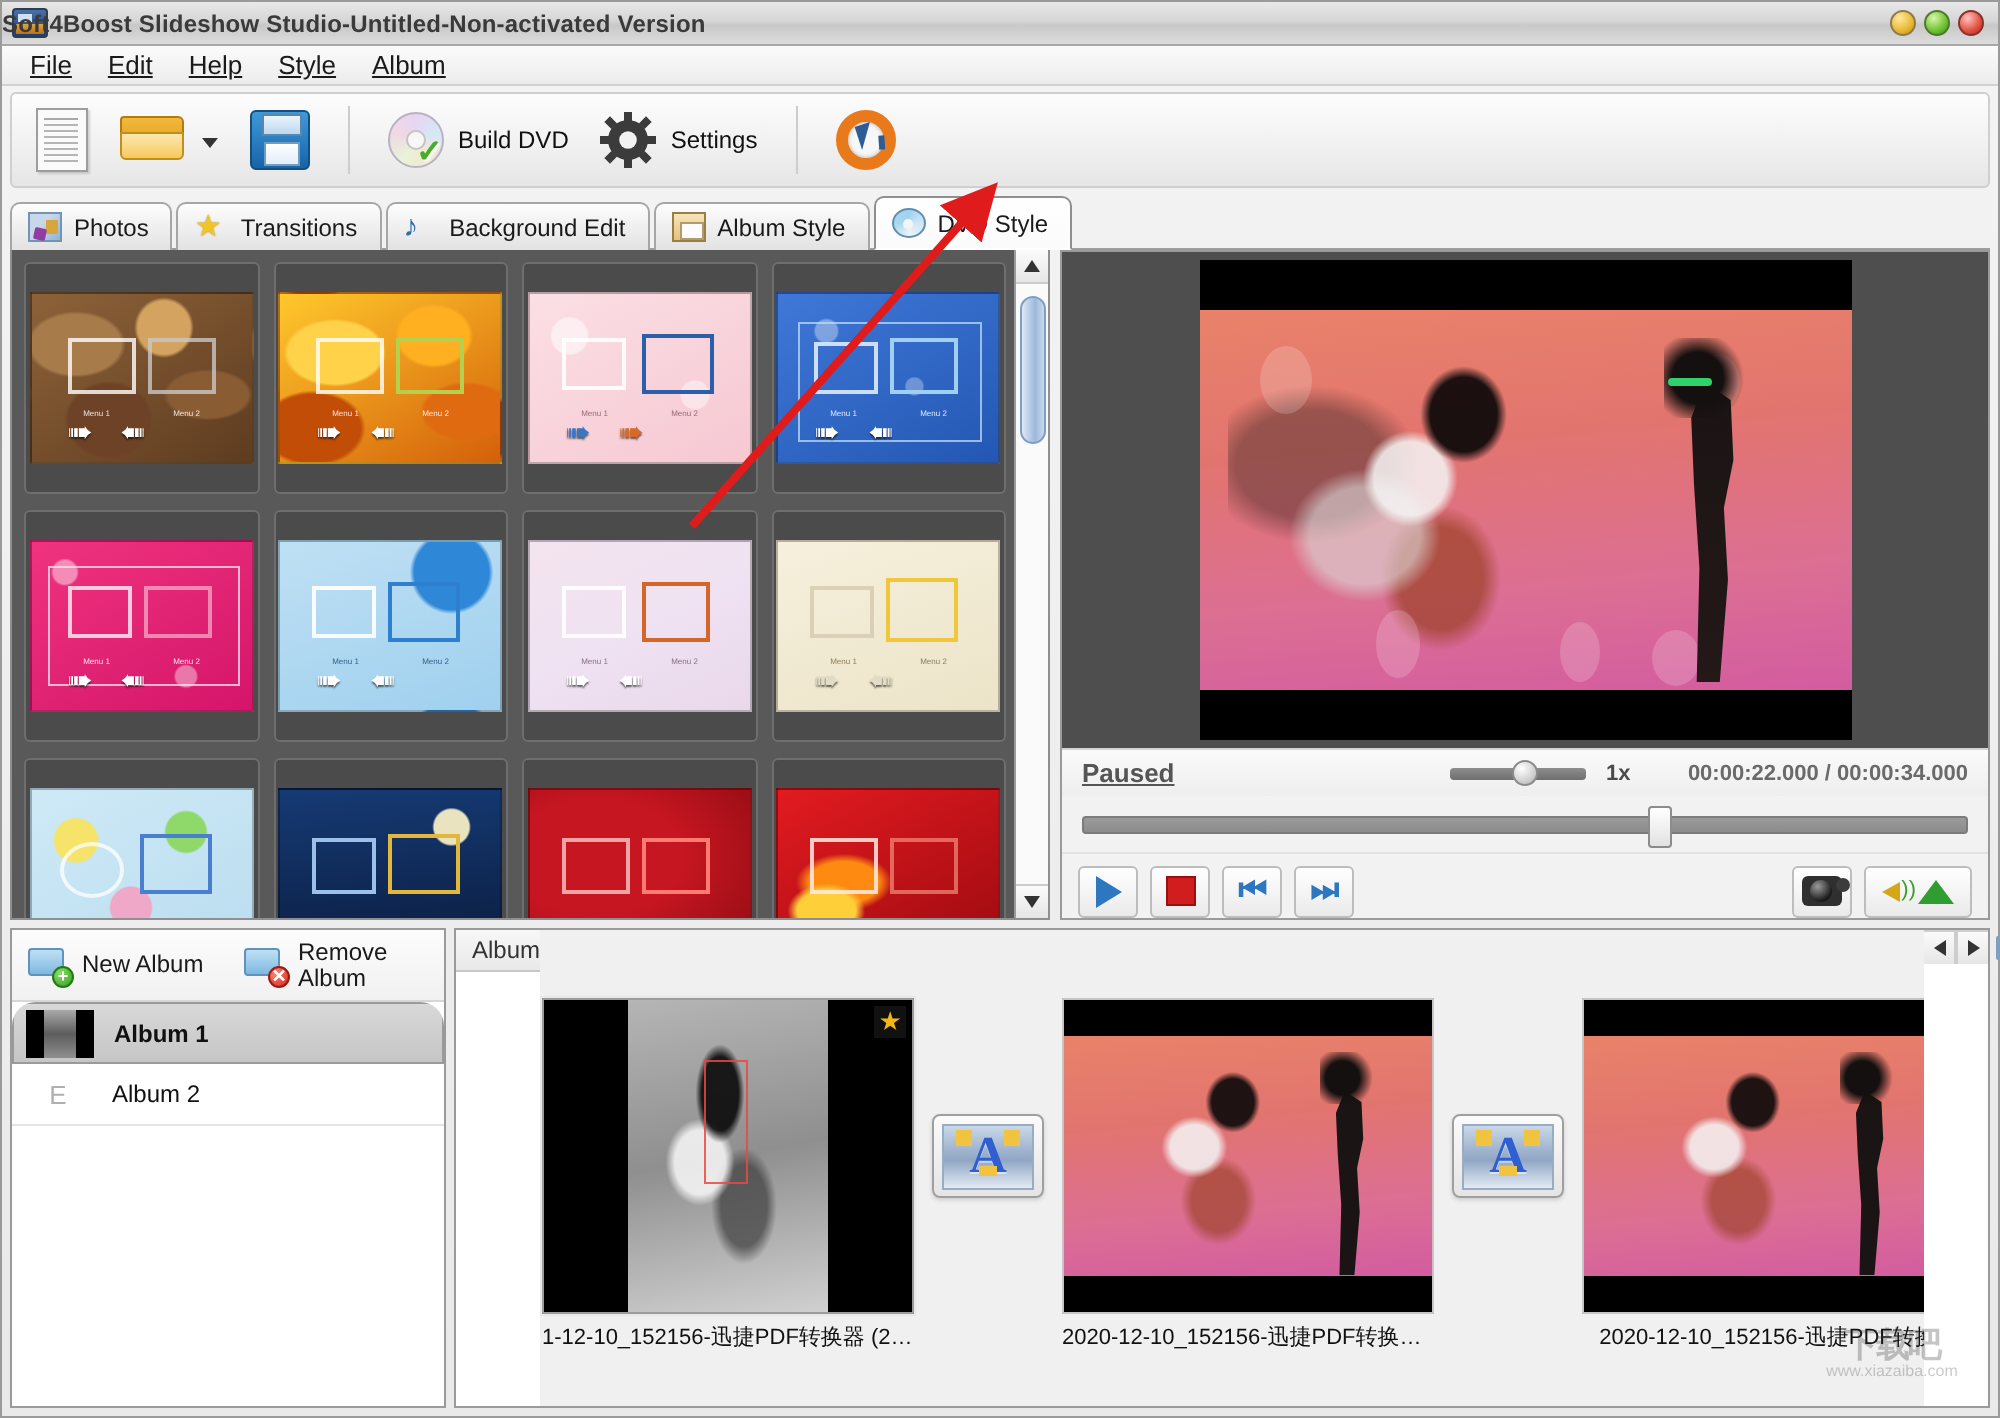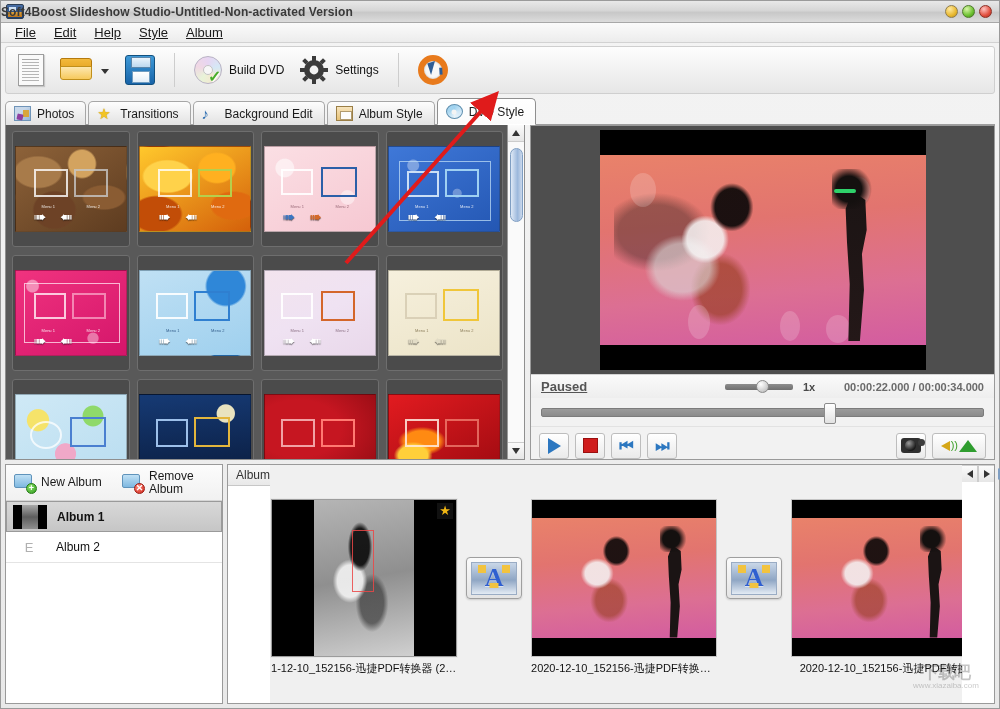--- a/index.html
+++ b/index.html
@@ -448,21 +448,21 @@
     background: linear-gradient(#bfe0f5,#7fb8e0); border:1px solid #5f93bb; border-radius:2px;
   }
   .act-ic .badge-plus, .act-ic .badge-x {
     position:absolute; right:-1px; bottom:-2px; width:11px;height:11px;border-radius:50%;
     display:flex;align-items:center;justify-content:center;
     font-size:9px; font-weight:bold; color:#fff; line-height:1;
   }
   .act-ic .badge-plus { background: radial-gradient(circle at 35% 30%, #8de06a, #2f9d1e); border:1px solid #247a14;}
   .act-ic .badge-x { background: radial-gradient(circle at 35% 30%, #ff8a7a, #cf2318); border:1px solid #9c1a11;}
   .act-label { font-size: 12px; color: #1a1a1a; line-height: 1.05; }
-  .album-list { flex: 1 1 auto; overflow: hidden; }
+  .album-list { flex: 1 1 auto; overflow: hidden; border-radius: 12px; }
   .album-item {
     height: 31px; display: flex; align-items: center; gap: 10px;
     padding: 0 6px; border-bottom: 1px solid #e4e4e4; cursor: default;
   }
   .album-item.selected {
     background: linear-gradient(#d8d8d8,#c6c6c6);
     border: 1px solid #9a9a9a;
   }
   .album-item.selected .album-name { font-weight: bold; }
   .album-thumb {

